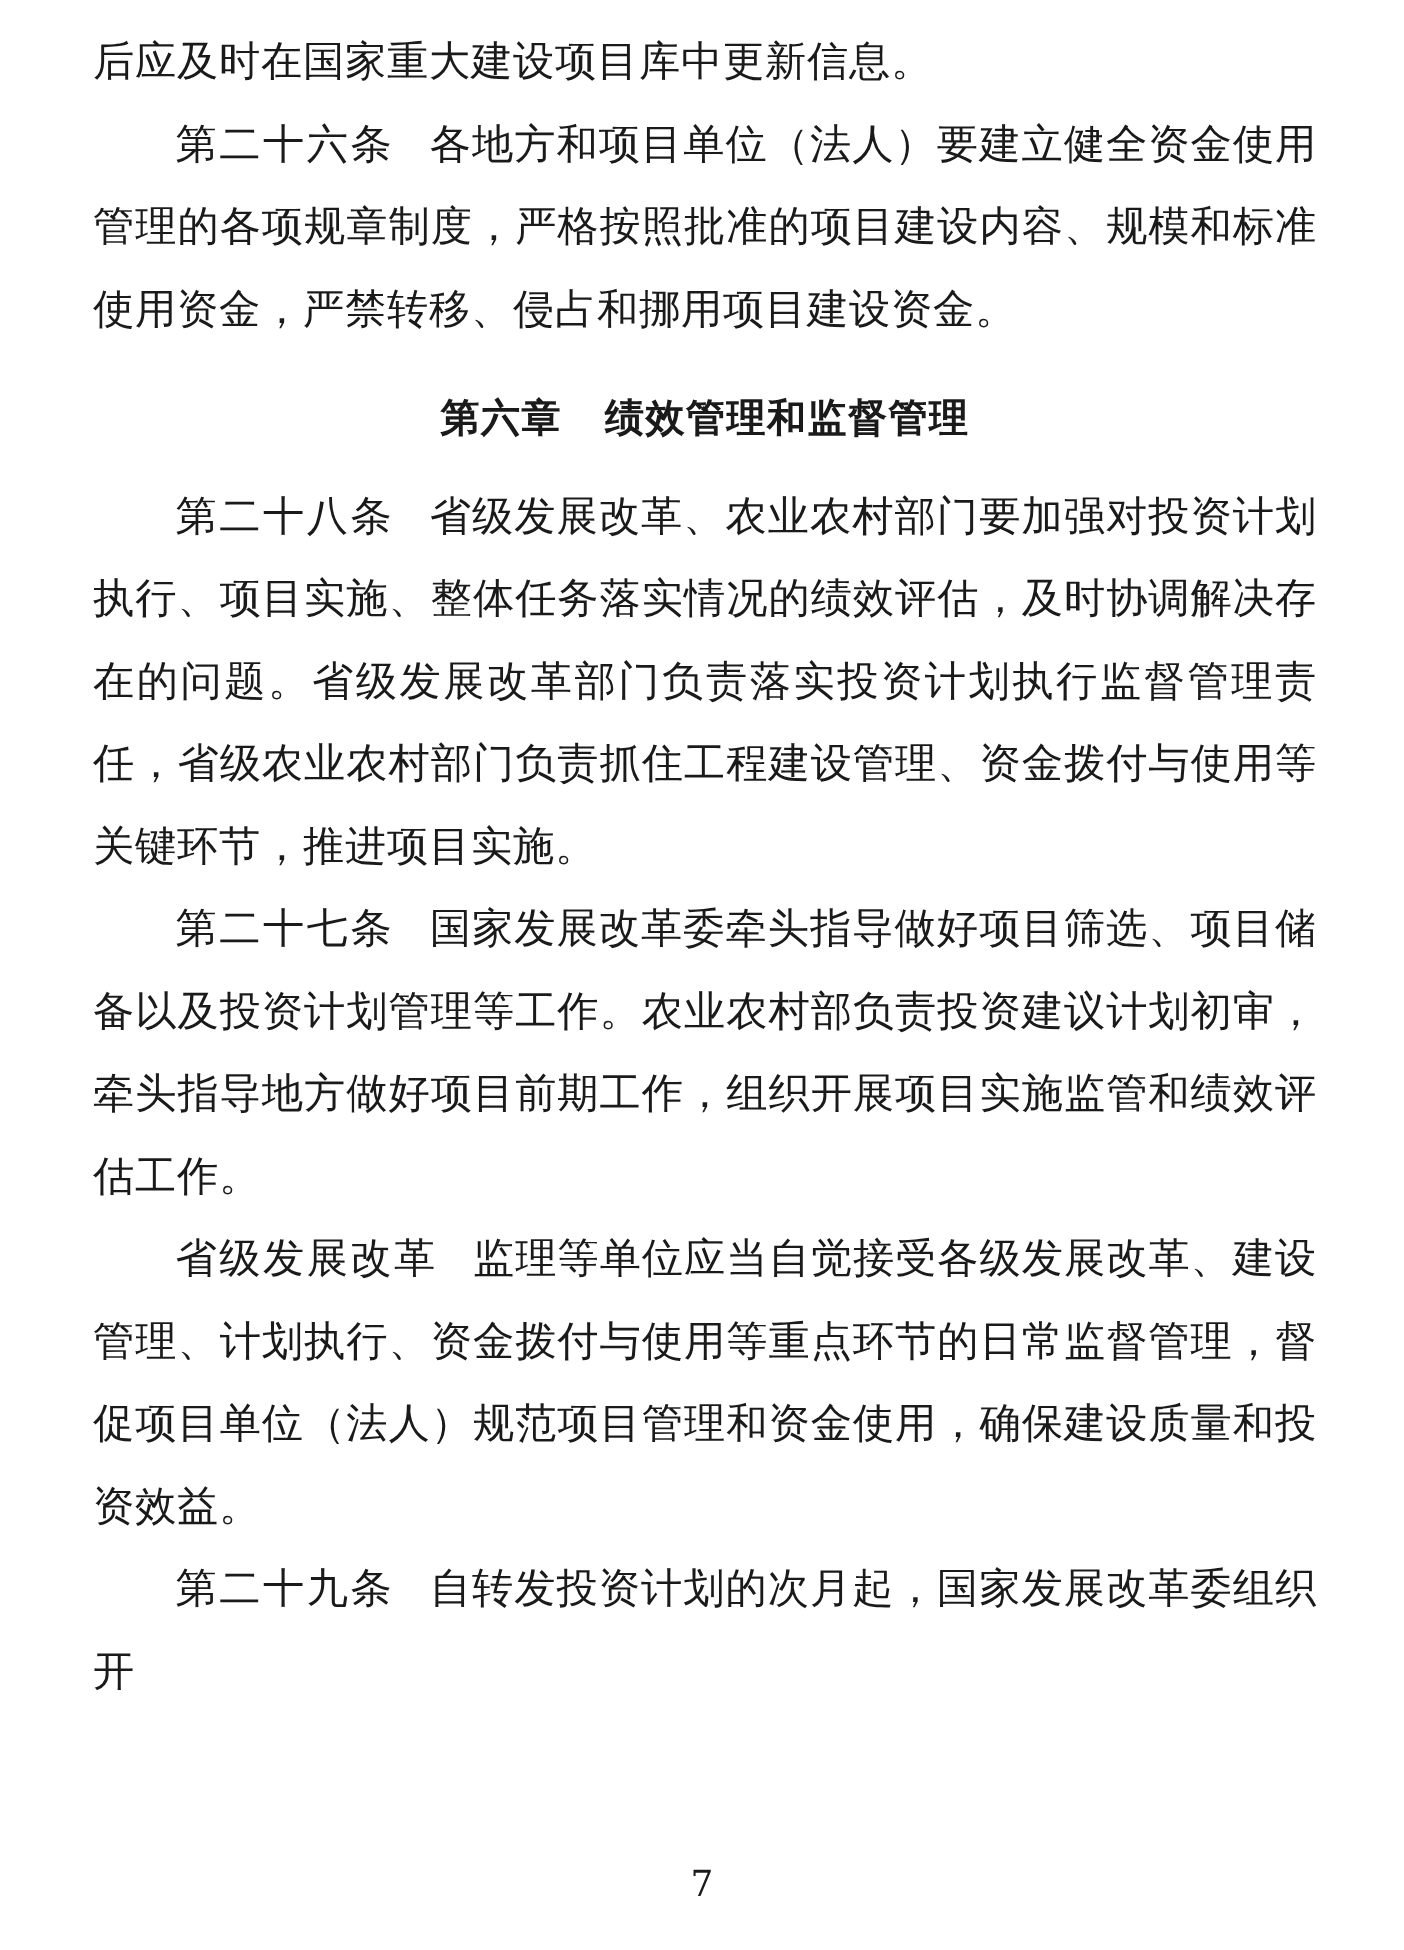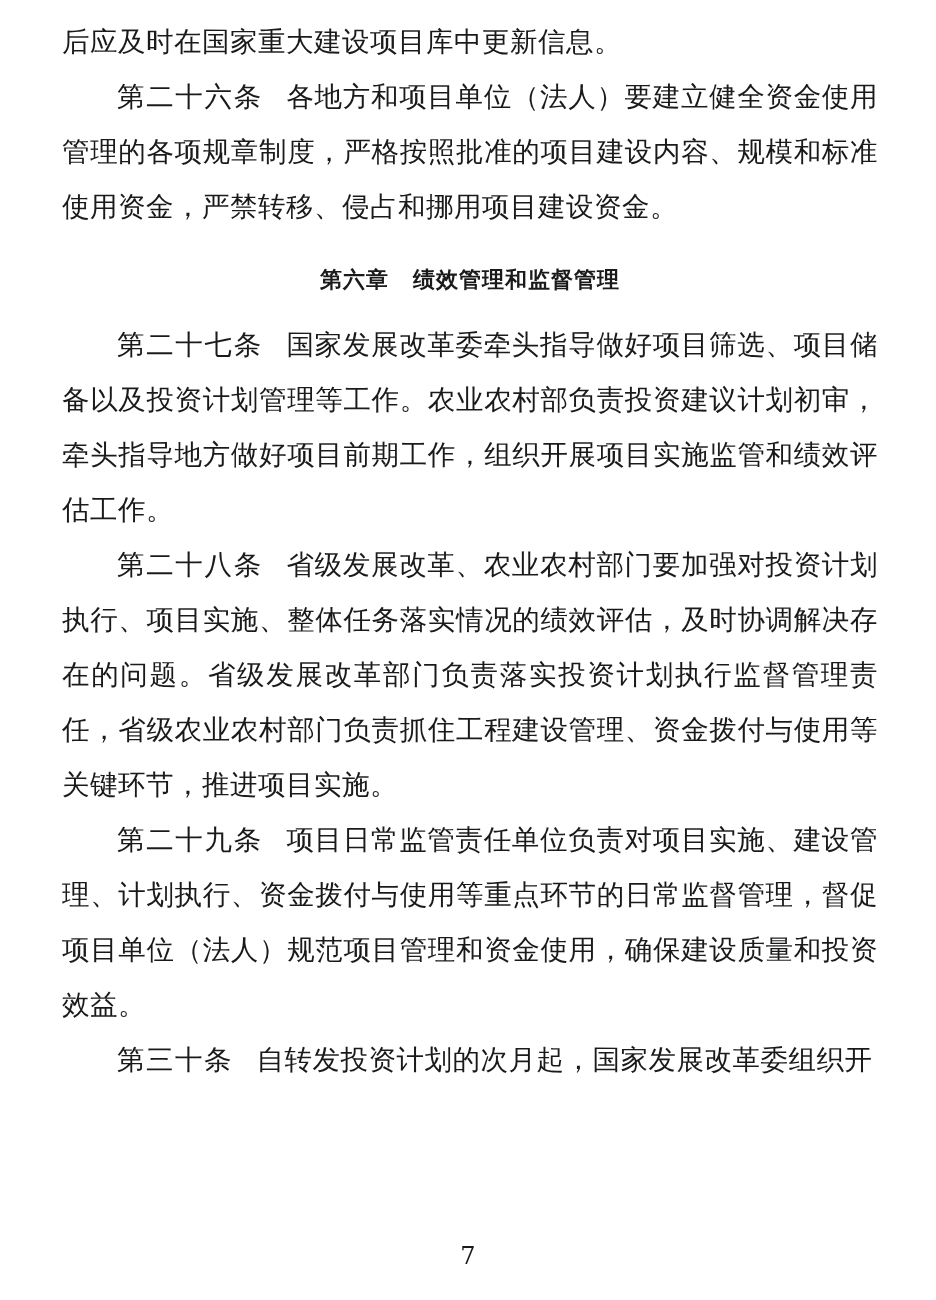--- a/index.html
+++ b/index.html
@@ -41,21 +41,21 @@
   .art-no {
     font-weight: 400;
     letter-spacing: 1.5px;
   }
   .gap-after-art {
     display: inline-block;
     width: 0.85em;
   }
   h2.chapter {
     margin: 18px 0 10px 0;
-    font-size: 22px;
+    font-size: 26px;
     line-height: 55px;
     font-weight: 700;
     text-align: center;
     letter-spacing: 1px;
     text-indent: 0;
   }
   .chapter-gap {
     display: inline-block;
     width: 1.1em;
   }
@@ -75,25 +75,25 @@
 
 <div class="page">
   <div class="doc-body">
 
     <p class="cont"><span>后应及时在国家重大建设项目库中更新信息。</span></p>
 
     <p class="para"><span class="art-no">第二十六条</span><span class="gap-after-art"></span><span>各地方和项目单位（法人）要建立健全资金使用管理的各项规章制度，严格按照批准的项目建设内容、规模和标准使用资金，严禁转移、侵占和挪用项目建设资金。</span></p>
 
     <h2 class="chapter"><span>第六章</span><span class="chapter-gap"></span><span>绩效管理和监督管理</span></h2>
 
+    <p class="para"><span class="art-no">第二十八条</span><span class="gap-after-art"></span><span>省级发展改革、农业农村部门要加强对投资计划执行、项目实施、整体任务落实情况的绩效评估，及时协调解决存在的问题。省级发展改革部门负责落实投资计划执行监督管理责任，省级农业农村部门负责抓住工程建设管理、资金拨付与使用等关键环节，推进项目实施。</span></p>
+
     <p class="para"><span class="art-no">第二十七条</span><span class="gap-after-art"></span><span>国家发展改革委牵头指导做好项目筛选、项目储备以及投资计划管理等工作。农业农村部负责投资建议计划初审，牵头指导地方做好项目前期工作，组织开展项目实施监管和绩效评估工作。</span></p>
 
-    <p class="para"><span class="art-no">第二十八条</span><span class="gap-after-art"></span><span>省级发展改革、农业农村部门要加强对投资计划执行、项目实施、整体任务落实情况的绩效评估，及时协调解决存在的问题。省级发展改革部门负责落实投资计划执行监督管理责任，省级农业农村部门负责抓住工程建设管理、资金拨付与使用等关键环节，推进项目实施。</span></p>
-
-    <p class="para"><span class="art-no">第二十九条</span><span class="gap-after-art"></span><span>项目日常监管责任单位负责对项目实施、建设管理、计划执行、资金拨付与使用等重点环节的日常监督管理，督促项目单位（法人）规范项目管理和资金使用，确保建设质量和投资效益。</span></p>
+    <p class="para"><span class="art-no">省级发展改革</span><span class="gap-after-art"></span><span>监理等单位应当自觉接受各级发展改革、建设管理、计划执行、资金拨付与使用等重点环节的日常监督管理，督促项目单位（法人）规范项目管理和资金使用，确保建设质量和投资效益。</span></p>
 
 
-    <p class="para"><span class="art-no">第三十条</span><span class="gap-after-art"></span><span>自转发投资计划的次月起，国家发展改革委组织开</span></p>
+    <p class="para"><span class="art-no">第二十九条</span><span class="gap-after-art"></span><span>自转发投资计划的次月起，国家发展改革委组织开</span></p>
 
   </div>
 </div>
 
 <div class="page-number">7</div>
 
 </body></html>

